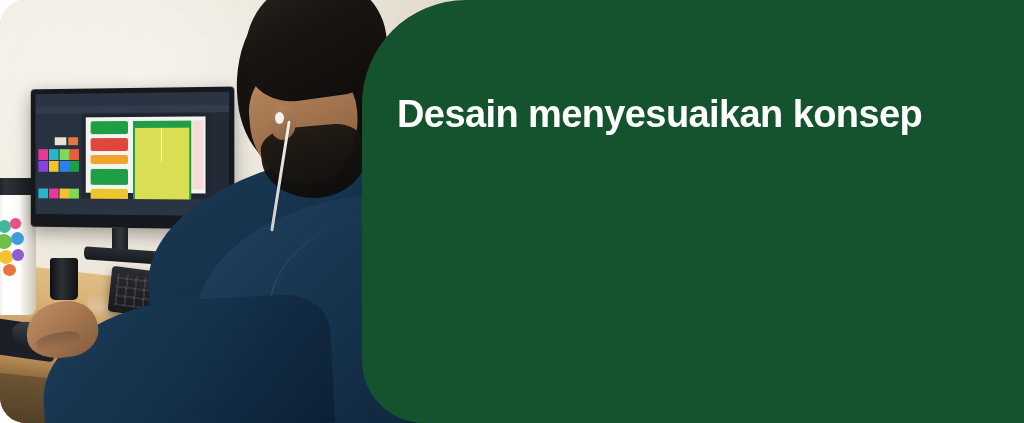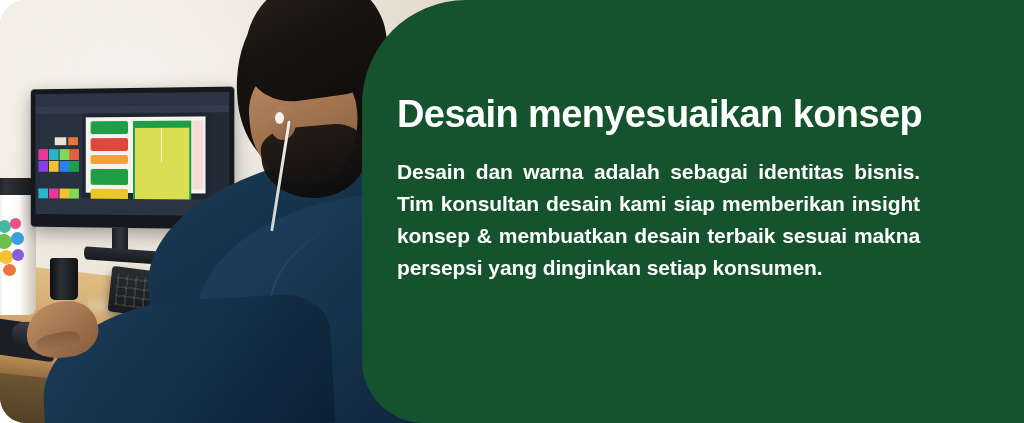--- a/index.html
+++ b/index.html
@@ -387,17 +387,16 @@
     <div class="person-beard"></div>
     <div class="person-hair-top"></div>
     <div class="person-ear"></div>
     <div class="earphone-bud"></div>
     <div class="earphone-cable"></div>
   </div>
 
   <div class="panel">
     <div class="panel-inner">
       <h1 class="headline">Desain menyesuaikan konsep</h1>
-      <p class="bodytext">Desain dan warna adalah sebagai identitas bisnis. Tim konsultan desain kami siap memberikan insight konsep &amp; membuatkan desain terbaik sesuai makna persepsi yang dinginkan setiap konsumen.</p>
     </div>
   </div>
 
 </div>
 
 </body></html>

